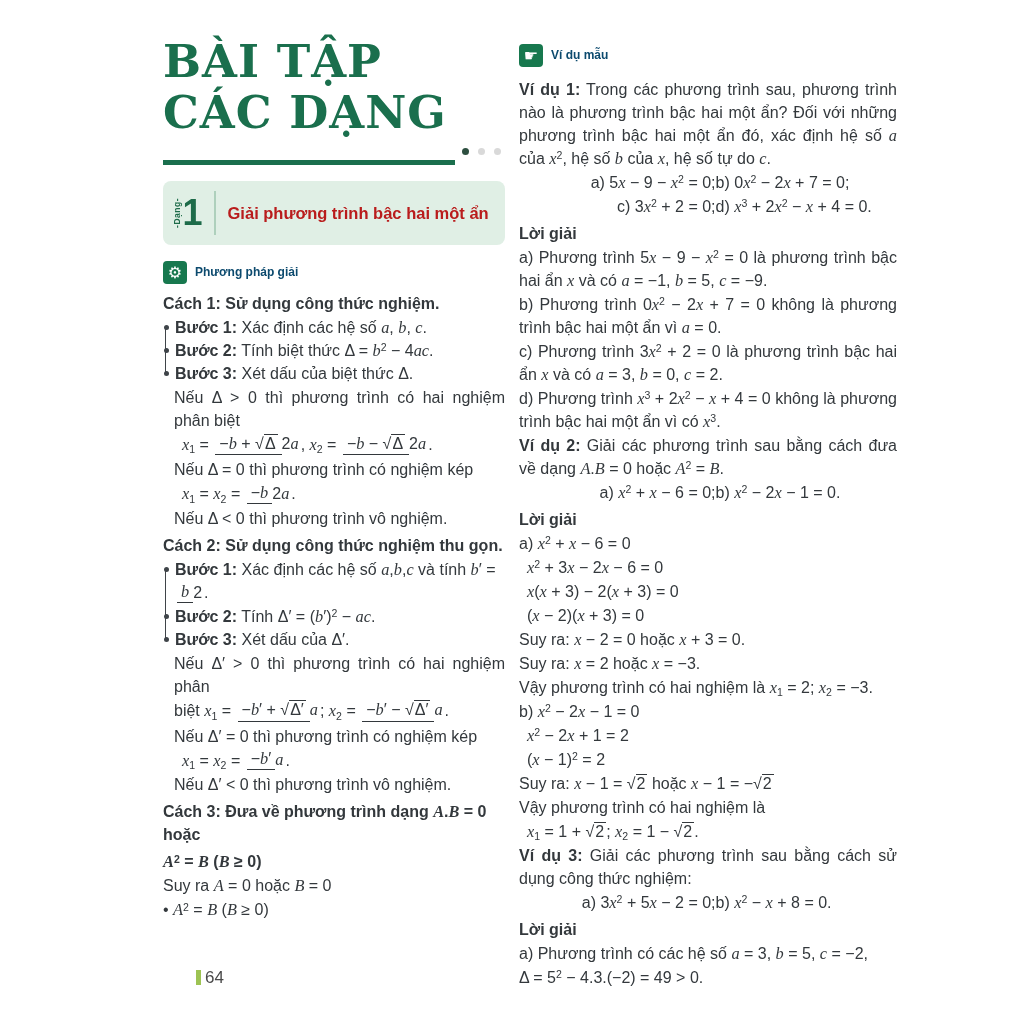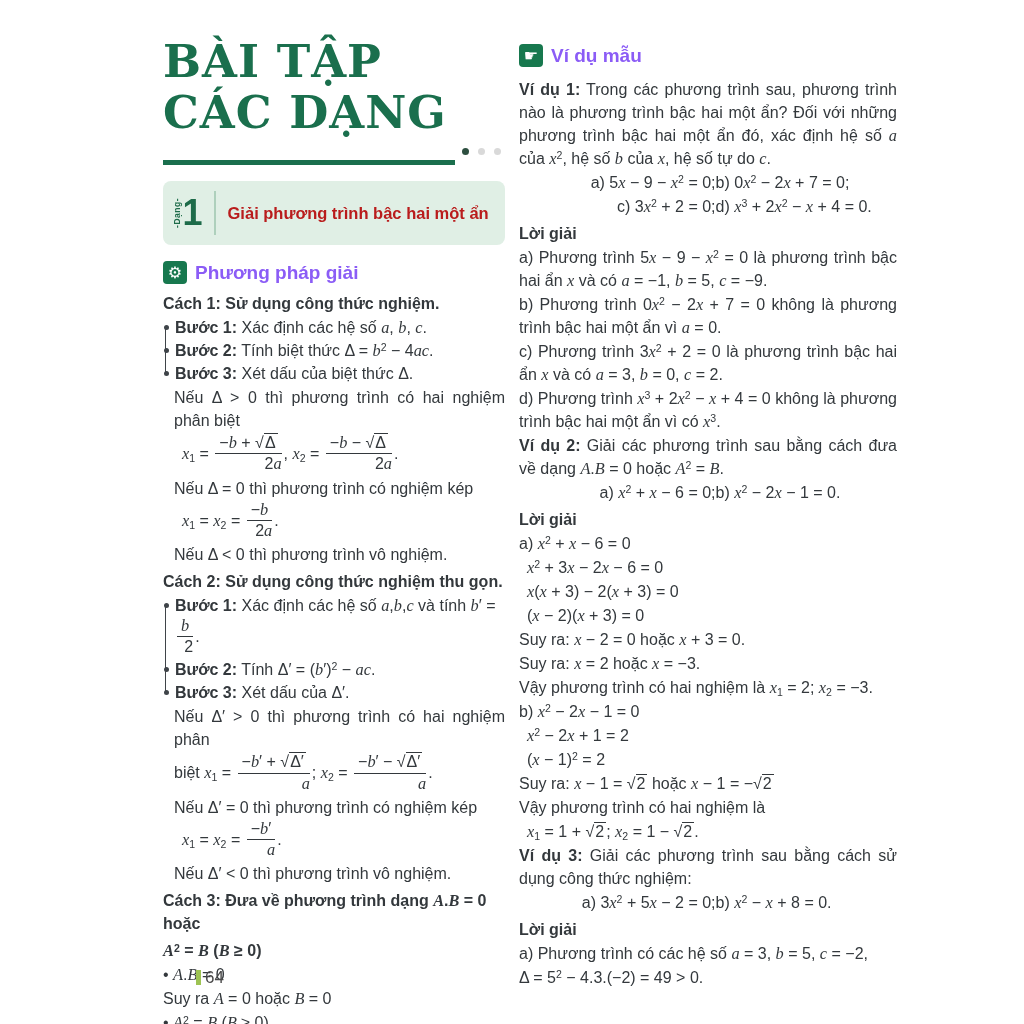--- a/index.html
+++ b/index.html
@@ -19,42 +19,42 @@
   .dang-vertical{writing-mode:vertical-rl;transform:rotate(180deg);font-size:8.5px;font-weight:bold;
                  color:#1d6b49;letter-spacing:.5px;line-height:1;}
   .dang-number{font-size:36px;font-weight:bold;color:#1d6b49;margin:0 0 0 1px;line-height:1;}
   .dang-divider{width:2px;height:44px;background:#aed0bc;margin:0 12px 0 11px;}
   .dang-title{color:#b91c1c;font-weight:bold;font-size:16.5px;line-height:22px;}
   .dang-title .math{font-style:italic;}
   .sec-header{display:flex;align-items:center;gap:8px;margin-top:16px;margin-bottom:8px;}
   .icon-box{width:24px;height:23px;border-radius:4px;background:#17784e;color:#fff;display:flex;
             align-items:center;justify-content:center;font-size:16px;line-height:1;
             font-family:"DejaVu Sans",sans-serif;flex:0 0 auto;}
-  .sec-title{color:#8b5cf6;font-weight:bold;font-size:19px;}
+  .sec-title{color:#0c4a6e;font-weight:bold;font-size:12px;}
   
   .b-h{font-weight:bold;margin:4px 0 1px;}
   .b-p{margin:1px 0 1px 11px;text-align:justify;}
   .b-f{margin:1px 0 1px 19px;}
   .b-pl{margin:1px 0;}
   .b-p0{margin:1px 0;text-align:justify;}
   .b-f0{margin:1px 0 1px 8px;}
   .btwo{display:flex;margin:1px 0;}
   .btwo span{white-space:nowrap;text-align:right;}
   .btwo span:first-child{width:52%;flex:0 0 auto;}
   .steps{position:relative;padding-left:12px;margin:1px 0;}
   .steps::before{content:"";position:absolute;left:2px;top:11px;bottom:12px;width:1.3px;background:#3f4449;}
   .step{position:relative;}
   .step::before{content:"";position:absolute;left:-11.5px;top:9px;width:5px;height:5px;border-radius:50%;background:#3f4449;}
   
   i{font-family:"Liberation Serif",serif;font-size:1.02em;}
   sup{font-size:.66em;position:relative;top:-.45em;vertical-align:baseline;line-height:0;}
   sub{font-size:.66em;position:relative;top:.32em;vertical-align:baseline;line-height:0;}
   .sq{white-space:nowrap;}
   .sq .rd{display:inline-block;border-top:1.3px solid currentColor;padding:1px 2px 0 1px;line-height:1.05;}
-  .fr{display:inline-flex;flex-direction:column;vertical-align:middle;text-align:right;
+  .fr{display:inline-flex;flex-direction:row;vertical-align:middle;text-align:center;
       line-height:1.12;margin:1px 2px;position:relative;top:-1px;}
   .fr .nu{border-bottom:1.3px solid currentColor;padding:0 4px 1px;}
   .fr .de{padding-top:1px;}
   
   .page-num{position:absolute;left:152px;top:966px;display:flex;align-items:center;font-size:17px;color:#4a4a4a;padding-left:44px;}
   .page-num .tick{width:5px;height:15px;background:#9dc353;margin-right:4px;}
 </style>
 </head>
 <body>
 
@@ -125,21 +125,20 @@
             <span class="de"><i>a</i></span>
           </span>.</div>
         <div class="b-p">Nếu Δ′ = 0 thì phương trình có nghiệm kép</div>
         <div class="b-f"><i>x</i><sub>1</sub> = <i>x</i><sub>2</sub> = <span class="fr">
             <span class="nu">−<i>b</i>′</span>
             <span class="de"><i>a</i></span>
           </span>.</div>
         <div class="b-p">Nếu Δ′ &lt; 0 thì phương trình vô nghiệm.</div>
         <div class="b-h">Cách 3: Đưa về phương trình dạng <i>A</i>.<i>B</i> = 0 hoặc</div>
         <div class="b-h"><i>A</i><sup>2</sup> = <i>B</i> (<i>B</i> ≥ 0)</div>
-        <div class="b-pl">• <i>A</i>.<i>B</i> = 0</div>
         <div class="b-pl">Suy ra <i>A</i> = 0 hoặc <i>B</i> = 0</div>
         <div class="b-pl">• <i>A</i><sup>2</sup> = <i>B</i> (<i>B</i> ≥ 0)</div>
       </div>
   </div>
 
   <div class="right-col">
     <div class="sec-header" style="margin-top:0">
       <span class="icon-box">☛</span>
       <span class="sec-title">Ví dụ mẫu</span>
     </div>

